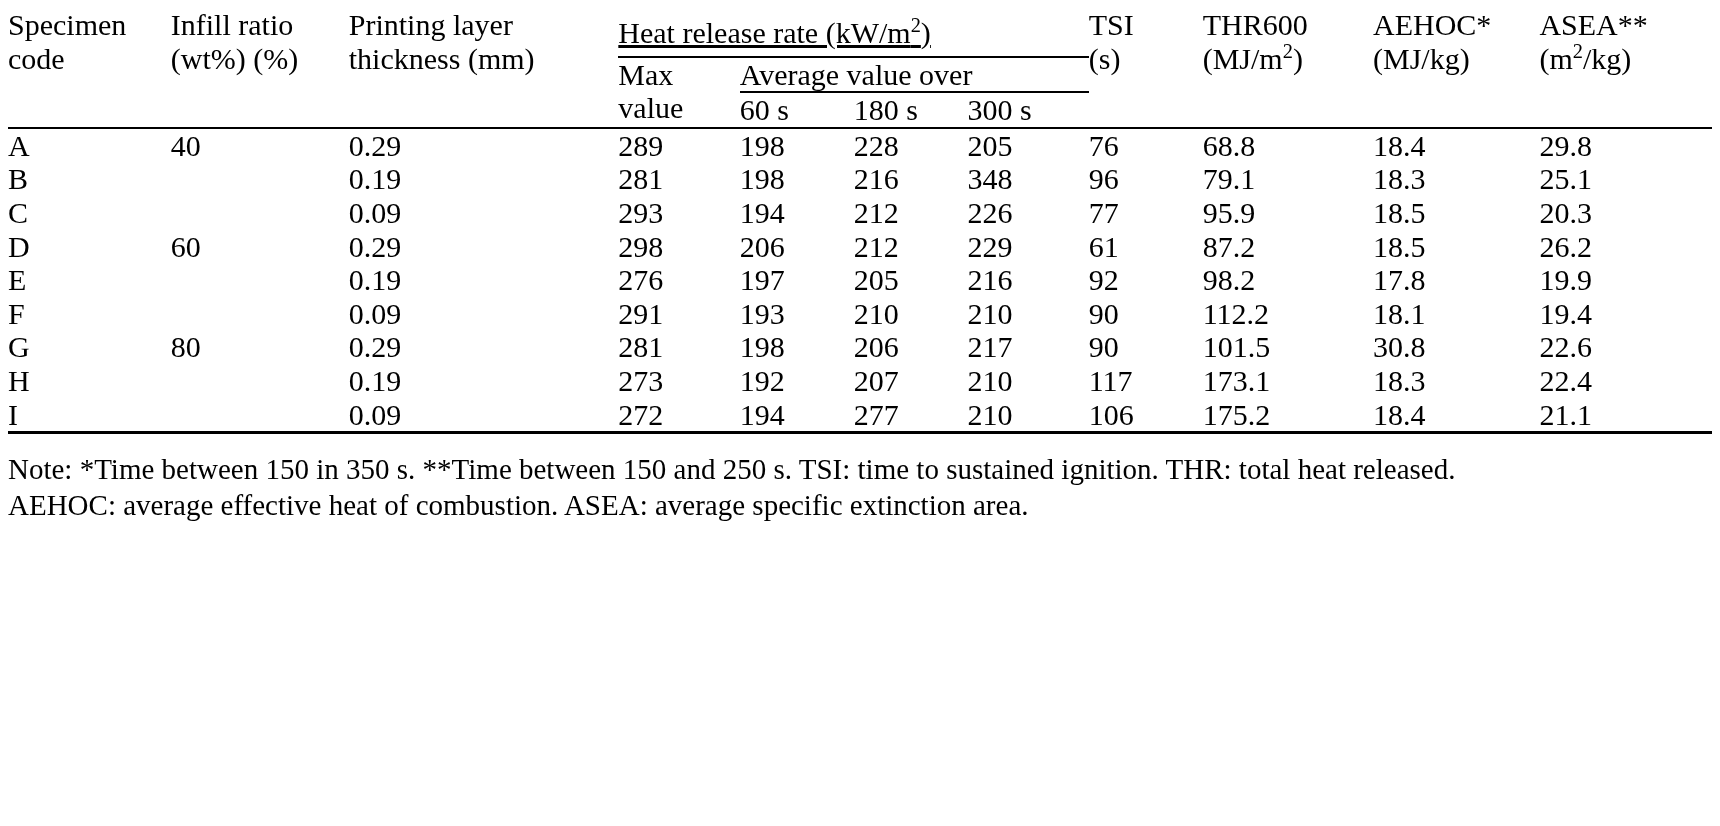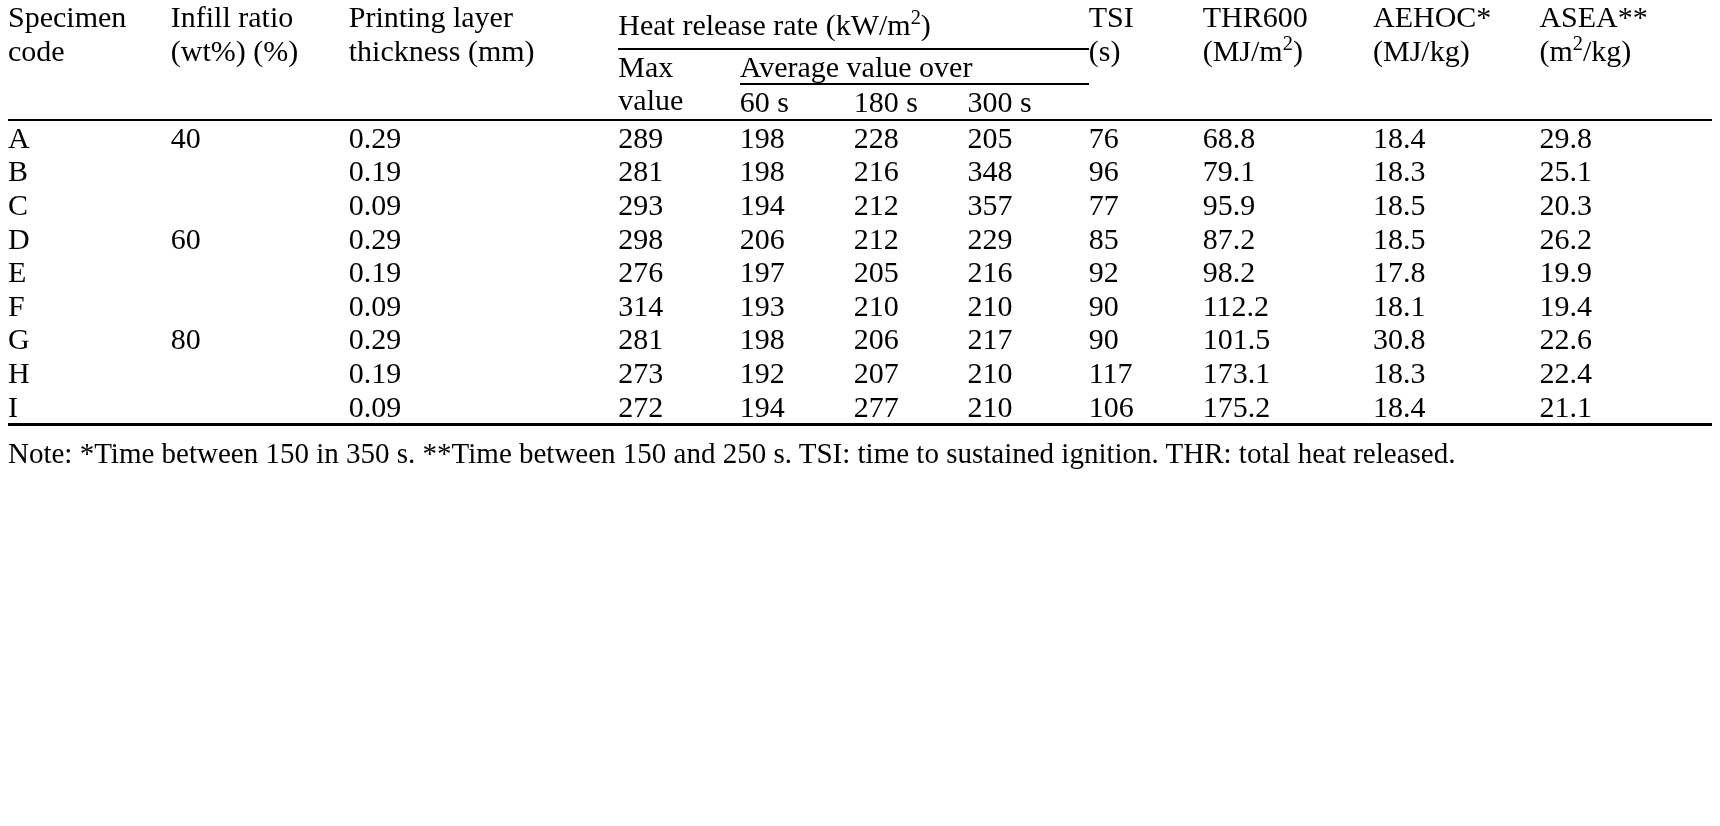--- a/index.html
+++ b/index.html
@@ -10,21 +10,21 @@
   body {
     width: 1720px;
     height: 826px;
     font-family: "Liberation Serif", serif;
     color: #000000;
     overflow: hidden;
   }
   .table-wrap {
     box-sizing: border-box;
     width: 1720px;
-    padding: 0 8px;
+    padding: 8px 8px;
     border-radius: 19px;
   }
   table.data-table {
     width: 100%;
     border-collapse: collapse;
     font-size: 30px;
     line-height: 1.12;
   }
   table.data-table td, table.data-table th {
     font-weight: normal;
@@ -36,20 +36,21 @@
     border-bottom: 2px solid #000;
   }
   .rule-bottom {
     border-bottom: 3px solid #000;
   }
   .hdr-cell {
     padding: 8px 10px 8px 0;
   }
   .hdr-group {
     text-align: center;
+    text-decoration: underline;
   }
   .hdr-group-inner {
     display: block;
     padding: 8px 0 6px 0;
   }
   .span-rule {
     border-bottom: 2px solid #000;
   }
   .sub-hdr {
     padding: 6px 10px 8px 0;
@@ -172,35 +173,35 @@
         <td>18.3</td>
         <td>25.1</td>
       </tr>
       <tr>
         <td>C</td>
         <td></td>
         <td>0.09</td>
         <td>293</td>
         <td>194</td>
         <td>212</td>
-        <td>357</td>
+        <td>226</td>
         <td>77</td>
         <td>95.9</td>
         <td>18.5</td>
         <td>20.3</td>
       </tr>
       <tr>
         <td>D</td>
         <td>60</td>
         <td>0.29</td>
         <td>298</td>
         <td>206</td>
         <td>212</td>
         <td>229</td>
-        <td>85</td>
+        <td>61</td>
         <td>87.2</td>
         <td>18.5</td>
         <td>26.2</td>
       </tr>
       <tr>
         <td>E</td>
         <td></td>
         <td>0.19</td>
         <td>276</td>
         <td>197</td>
@@ -208,21 +209,21 @@
         <td>216</td>
         <td>92</td>
         <td>98.2</td>
         <td>17.8</td>
         <td>19.9</td>
       </tr>
       <tr>
         <td>F</td>
         <td></td>
         <td>0.09</td>
-        <td>314</td>
+        <td>291</td>
         <td>193</td>
         <td>210</td>
         <td>210</td>
         <td>90</td>
         <td>112.2</td>
         <td>18.1</td>
         <td>19.4</td>
       </tr>
       <tr>
         <td>G</td>
@@ -262,13 +263,14 @@
         <td>175.2</td>
         <td>18.4</td>
         <td>21.1</td>
       </tr>
     </tbody>
   </table>
 </div>
 
 <div class="note">
   <div>Note: *Time between 150 in 350 s. **Time between 150 and 250 s. TSI: time to sustained ignition. THR: total heat released.</div>
+  <div>AEHOC: average effective heat of combustion. ASEA: average specific extinction area.</div>
 </div>
 
 </body></html>

